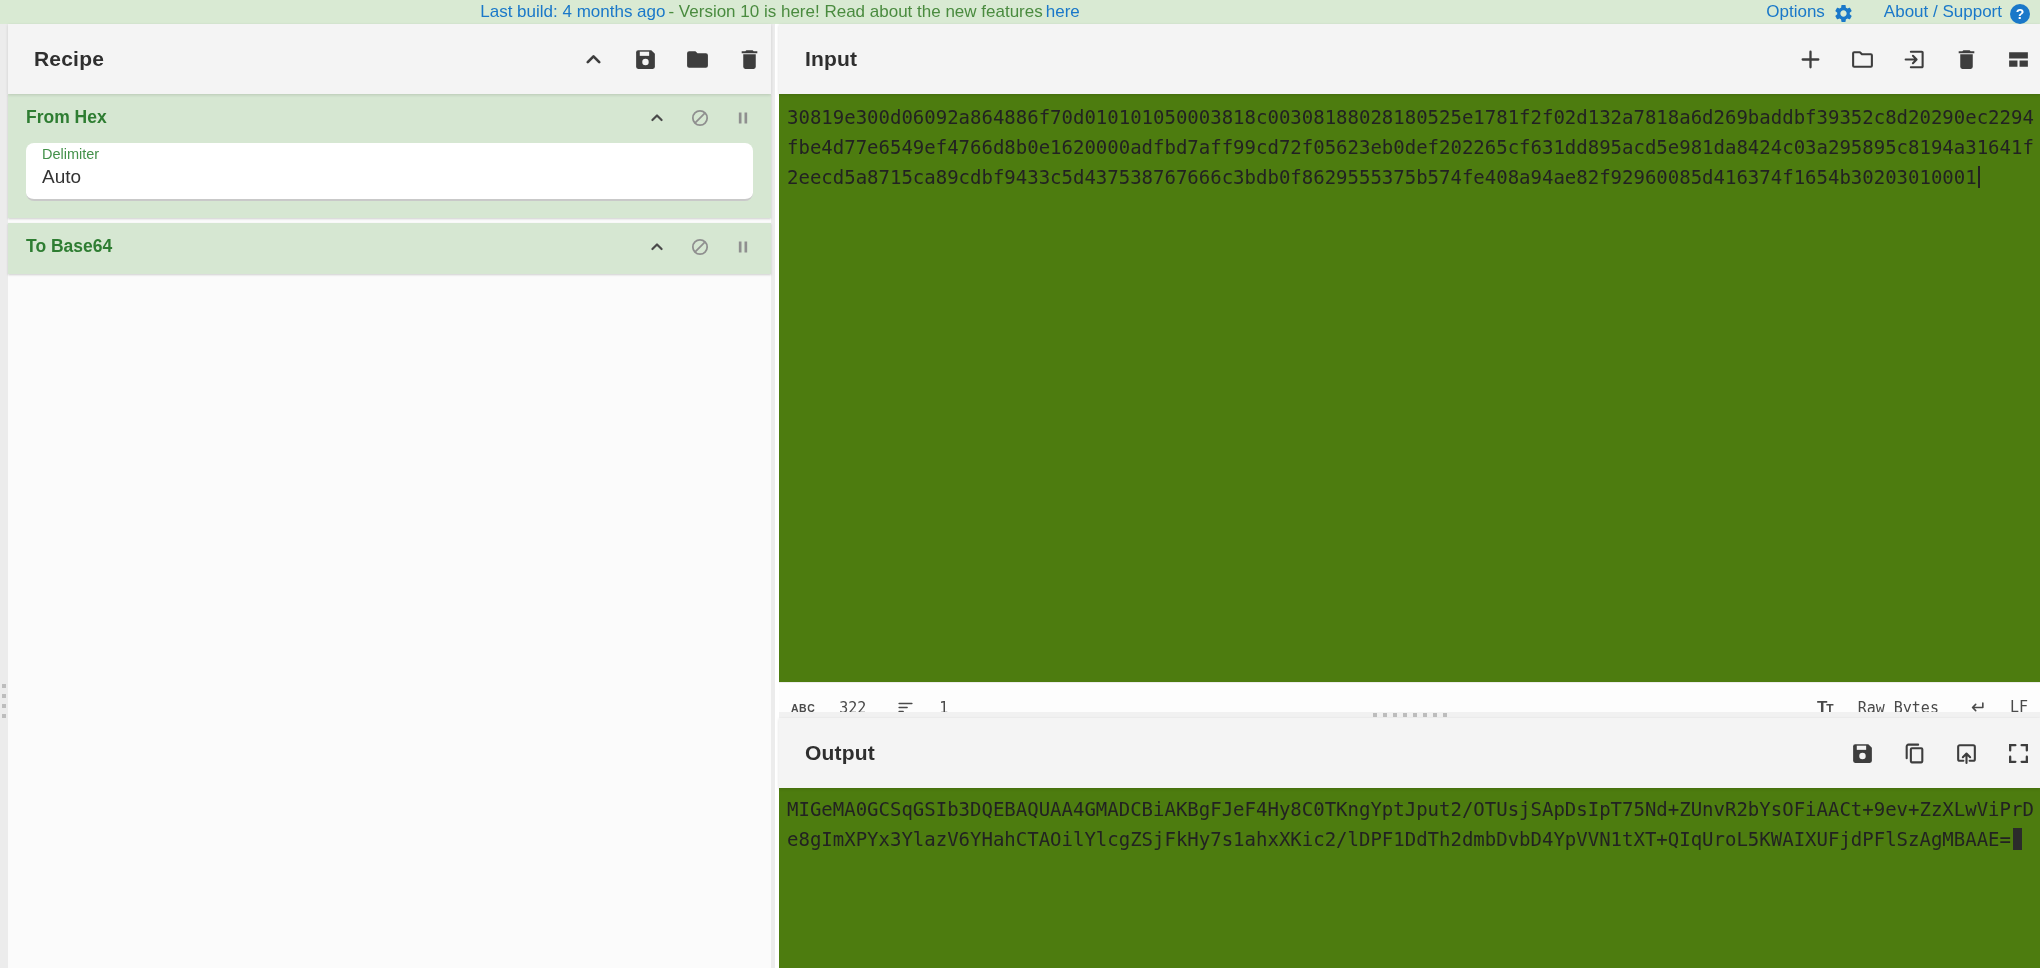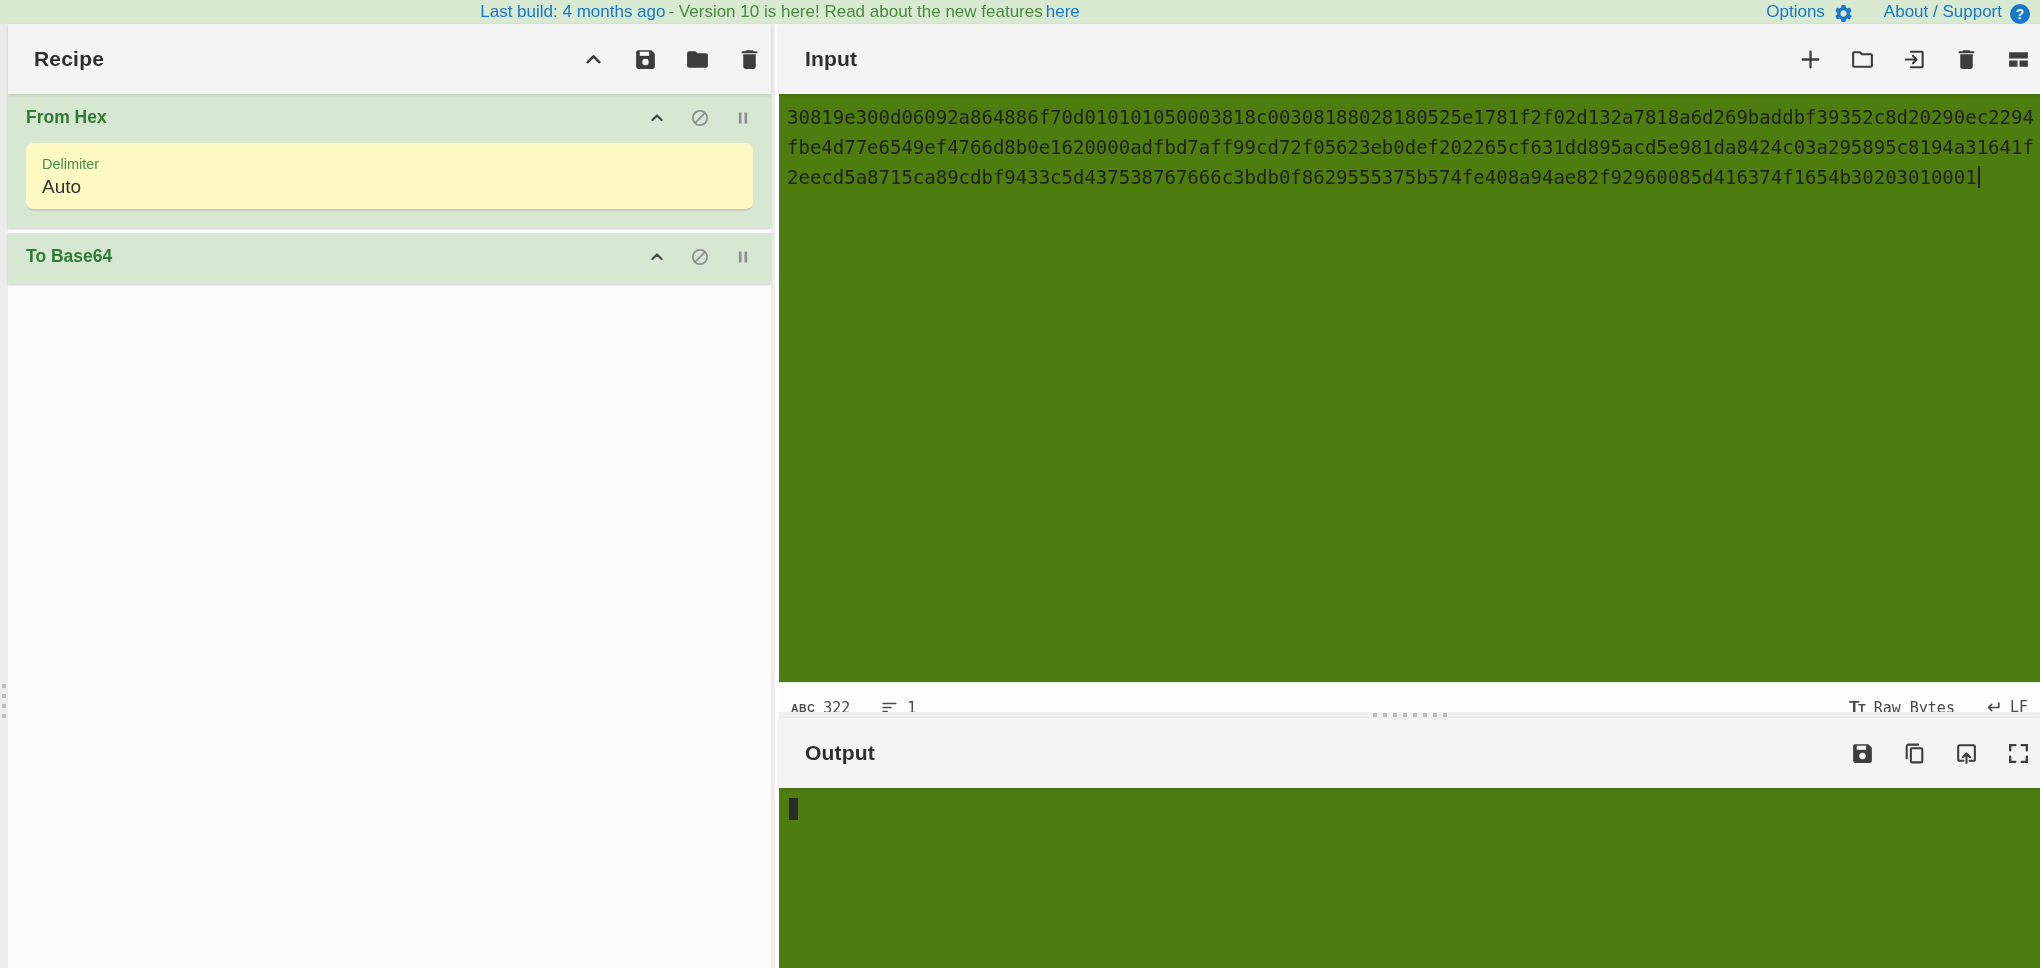--- a/index.html
+++ b/index.html
@@ -61,22 +61,22 @@
     background:#d6e7d2; margin-bottom:5px; padding:13px 18px 17px 18px;
     box-shadow:0 1px 2px rgba(0,0,0,.18); cursor:grab;
   }
   .op-head { display:flex; align-items:center; }
   .op-title { color:#2e7d32; font-weight:bold; font-size:17.5px; }
   .op-icons { margin-left:auto; display:flex; gap:23px; align-items:center; }
   .op-icons .oicon svg { width:20px; height:20px; display:block; }
   .oicon-dark { color:#4a4a4a; }
   .oicon-gray { color:#8f8f8f; }
   .ingredient {
-    margin-top:15px; background:#fef9c3; border-radius:8px;
-    border-bottom:2px solid #c9c9c9; padding:13px 16px 11px 16px; position:relative;
+    margin-top:15px; background:#ffffff; border-radius:8px;
+    border-bottom:2px solid #c9c9c9; padding:3px 16px 11px 16px; position:relative;
     cursor:pointer;
   }
   .ing-label { color:#43914a; font-size:14.5px; margin-bottom:4px; }
   .ing-value { font-size:19px; color:#333; }
   .ing-value.mono { font-family:"DejaVu Sans Mono", monospace; font-size:18px; }
   .caret-down {
     position:absolute; right:16px; top:50%; margin-top:-3px;
     width:0; height:0; border-left:6px solid transparent; border-right:6px solid transparent;
     border-top:7px solid #5a5a5a;
   }
@@ -100,21 +100,21 @@
   .caret-block {
     display:inline-block; width:9px; height:22px; background:#2b2b2b;
     vertical-align:text-bottom; margin-left:2px;
   }
 
   .status-bar {
     height:30px; border-top:1px solid #ececec; background:#fdfdfd;
     display:flex; align-items:center; padding:0 12px 0 12px;
     font-family:"DejaVu Sans Mono", monospace; font-size:15px; color:#4a4a4a;
   }
-  .sb-item { display:flex; align-items:center; gap:8px; margin-right:30px;margin-top:20px; }
+  .sb-item { display:flex; align-items:center; gap:24px; margin-right:30px;margin-top:20px; }
   .sb-right { margin-left:auto; display:flex; align-items:flex-start; gap:28px; }
   .sb-right .sb-item { margin-right:0; cursor:pointer; }
   .abc-glyph { font-size:10.5px; font-weight:bold; letter-spacing:0.5px; font-family:"Liberation Sans",sans-serif; }
   .sb-icon svg { width:19px; height:19px; display:block; }
   .tt-glyph { font-family:"Liberation Sans",sans-serif; font-weight:bold; }
   .tt-big { font-size:17px; }
   .tt-small { font-size:12px; margin-left:-1px; }
 
   .h-splitter { height:6px; background:#f1f1f1; position:relative; cursor:row-resize; }
   .grip-h {
@@ -334,18 +334,18 @@
                 </svg></span>
           </span>
           <span class="hicon">
             <span><svg viewBox="0 0 24 24">
                   <path fill="none" stroke="currentColor" stroke-width="2.2" stroke-linecap="round" d="M4 9V4h5M15 4h5v5M20 15v5h-5M9 20H4v-5"></path>
                 </svg></span>
           </span>
         </span>
       </div>
       <div class="cm-text">
-        <div class="cm-content"><span class="caret-block"></span></div>
+        <div class="cm-content"><span>MIGeMA0GCSqGSIb3DQEBAQUAA4GMADCBiAKBgFJeF4Hy8C0TKngYptJput2/OTUsjSApDsIpT75Nd+ZUnvR2bYsOFiAACt+9ev+ZzXLwViPrDe8gImXPYx3YlazV6YHahCTAOilYlcgZSjFkHy7s1ahxXKic2/lDPF1DdTh2dmbDvbD4YpVVN1tXT+QIqUroL5KWAIXUFjdPFlSzAgMBAAE=</span><span class="caret-block"></span></div>
       </div>
     </div>
   </div>
 
 </div>
 
 </body></html>

